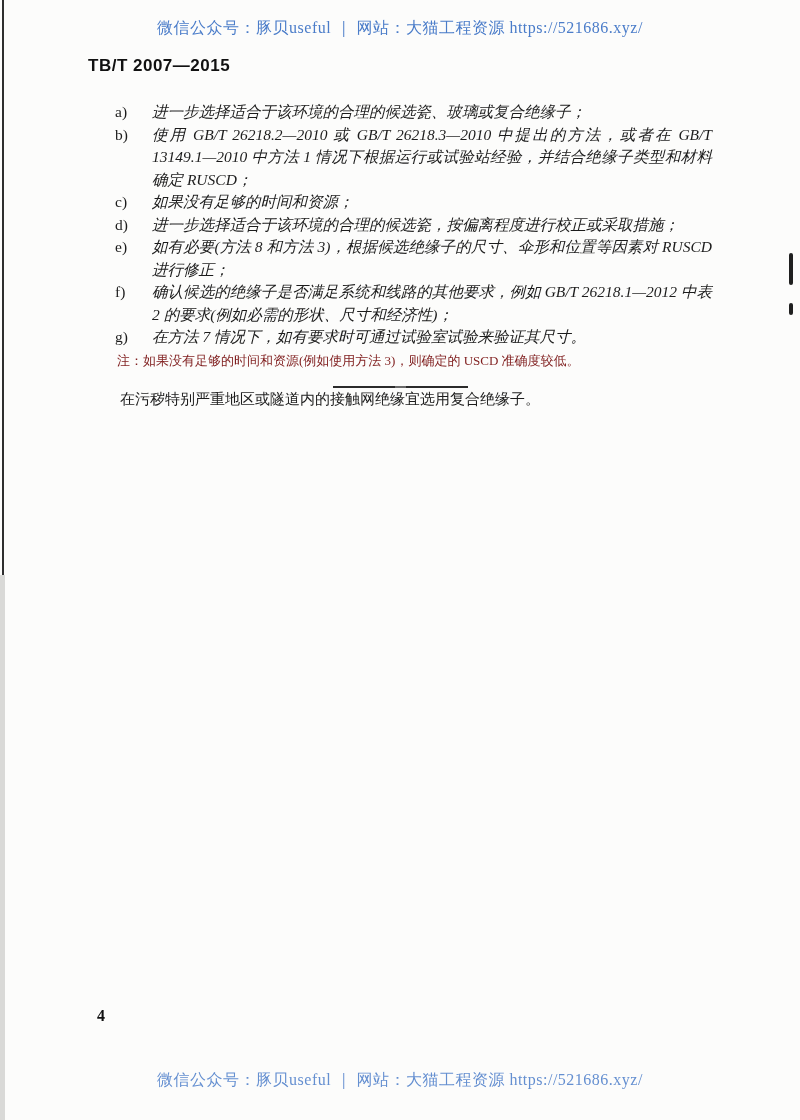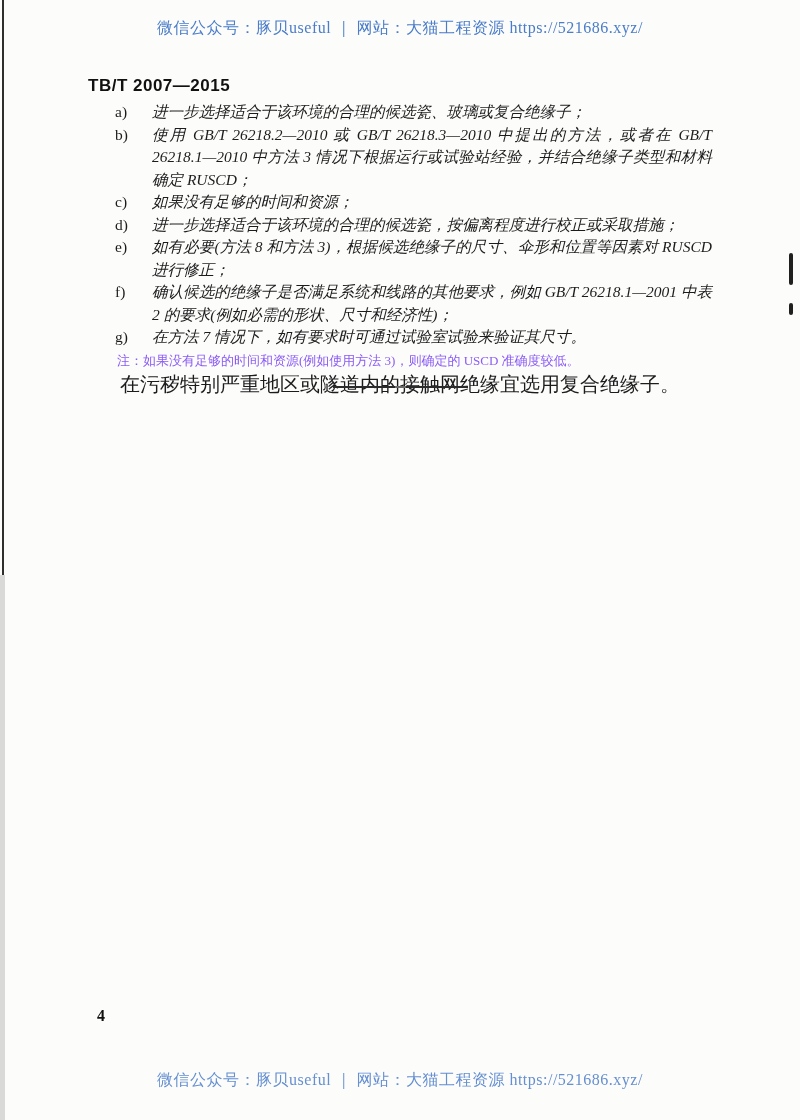--- a/index.html
+++ b/index.html
@@ -36,21 +36,21 @@
     text-align: center;
     font-size: 16px;
     letter-spacing: 0.5px;
     font-family: "Liberation Serif", "DejaVu Serif", serif;
   }
   .watermark-top { top: 18px; }
   .watermark-bottom { top: 1070px; opacity: 0.85; }
 
   
   .std-number {
-    position: absolute; left: 88px; top: 76px;
+    position: absolute; left: 88px; top: 56px;
     font-size: 17px; font-weight: bold;
     font-family: "Liberation Sans", "DejaVu Sans", sans-serif;
     letter-spacing: 0.5px;
     color: #111;
   }
 
   
   .content {
     position: absolute; left: 115px; top: 101px; width: 597px;
     font-size: 15.5px; line-height: 22.5px;
@@ -64,26 +64,26 @@
     flex: 1;
     text-align: justify;
     text-justify: inter-ideograph;
     font-style: italic;
   }
   .note-line {
     margin-top: 2px;
     margin-left: 2px;
     font-size: 13px;
     line-height: 20px;
-    color: #8b5cf6;
+    color: #7f1d1d;
   }
   .closing-paragraph {
-    margin-top: 2px;
+    margin-top: 17px;
     margin-left: 5px;
-    font-size: 20px;
+    font-size: 15px;
     line-height: 22px;
   }
 
   
   .divider {
     position: absolute; left: 333px; top: 386px; width: 135px; height: 2px;
     background: linear-gradient(90deg, #2b2b2b 0 46%, #6a6a6a 46% 54%, #2b2b2b 54% 100%);
   }
 
   
@@ -108,41 +108,41 @@
 
 <div class="content">
 
   <div class="list-item">
     <span class="li-label">a)</span>
     <span class="li-text">进一步选择适合于该环境的合理的候选瓷、玻璃或复合绝缘子；</span>
   </div>
 
   <div class="list-item">
     <span class="li-label">b)</span>
-    <span class="li-text">使用 GB/T 26218.2—2010 或 GB/T 26218.3—2010 中提出的方法，或者在 GB/T 26218.1—2010 中方法 3 情况下根据运行或试验站经验，并结合绝缘子类型和材料确定 RUSCD；</span>
+    <span class="li-text">使用 GB/T 26218.2—2010 或 GB/T 26218.3—2010 中提出的方法，或者在 GB/T 13149.1—2010 中方法 1 情况下根据运行或试验站经验，并结合绝缘子类型和材料确定 RUSCD；</span>
   </div>
 
   <div class="list-item">
     <span class="li-label">c)</span>
     <span class="li-text">如果没有足够的时间和资源；</span>
   </div>
 
   <div class="list-item">
     <span class="li-label">d)</span>
     <span class="li-text">进一步选择适合于该环境的合理的候选瓷，按偏离程度进行校正或采取措施；</span>
   </div>
 
   <div class="list-item">
     <span class="li-label">e)</span>
     <span class="li-text">如有必要(方法 8 和方法 3)，根据候选绝缘子的尺寸、伞形和位置等因素对 RUSCD 进行修正；</span>
   </div>
 
   <div class="list-item">
     <span class="li-label">f)</span>
-    <span class="li-text">确认候选的绝缘子是否满足系统和线路的其他要求，例如 GB/T 26218.1—2001 中表 2 的要求(例如必需的形状、尺寸和经济性)；</span>
+    <span class="li-text">确认候选的绝缘子是否满足系统和线路的其他要求，例如 GB/T 26218.1—2012 中表 2 的要求(例如必需的形状、尺寸和经济性)；</span>
   </div>
 
   <div class="list-item">
     <span class="li-label">g)</span>
     <span class="li-text">在方法 7 情况下，如有要求时可通过试验室试验来验证其尺寸。</span>
   </div>
 
   <div class="note-line">注：如果没有足够的时间和资源(例如使用方法 3)，则确定的 USCD 准确度较低。</div>
 
   <div class="closing-paragraph">在污秽特别严重地区或隧道内的接触网绝缘宜选用复合绝缘子。</div>

